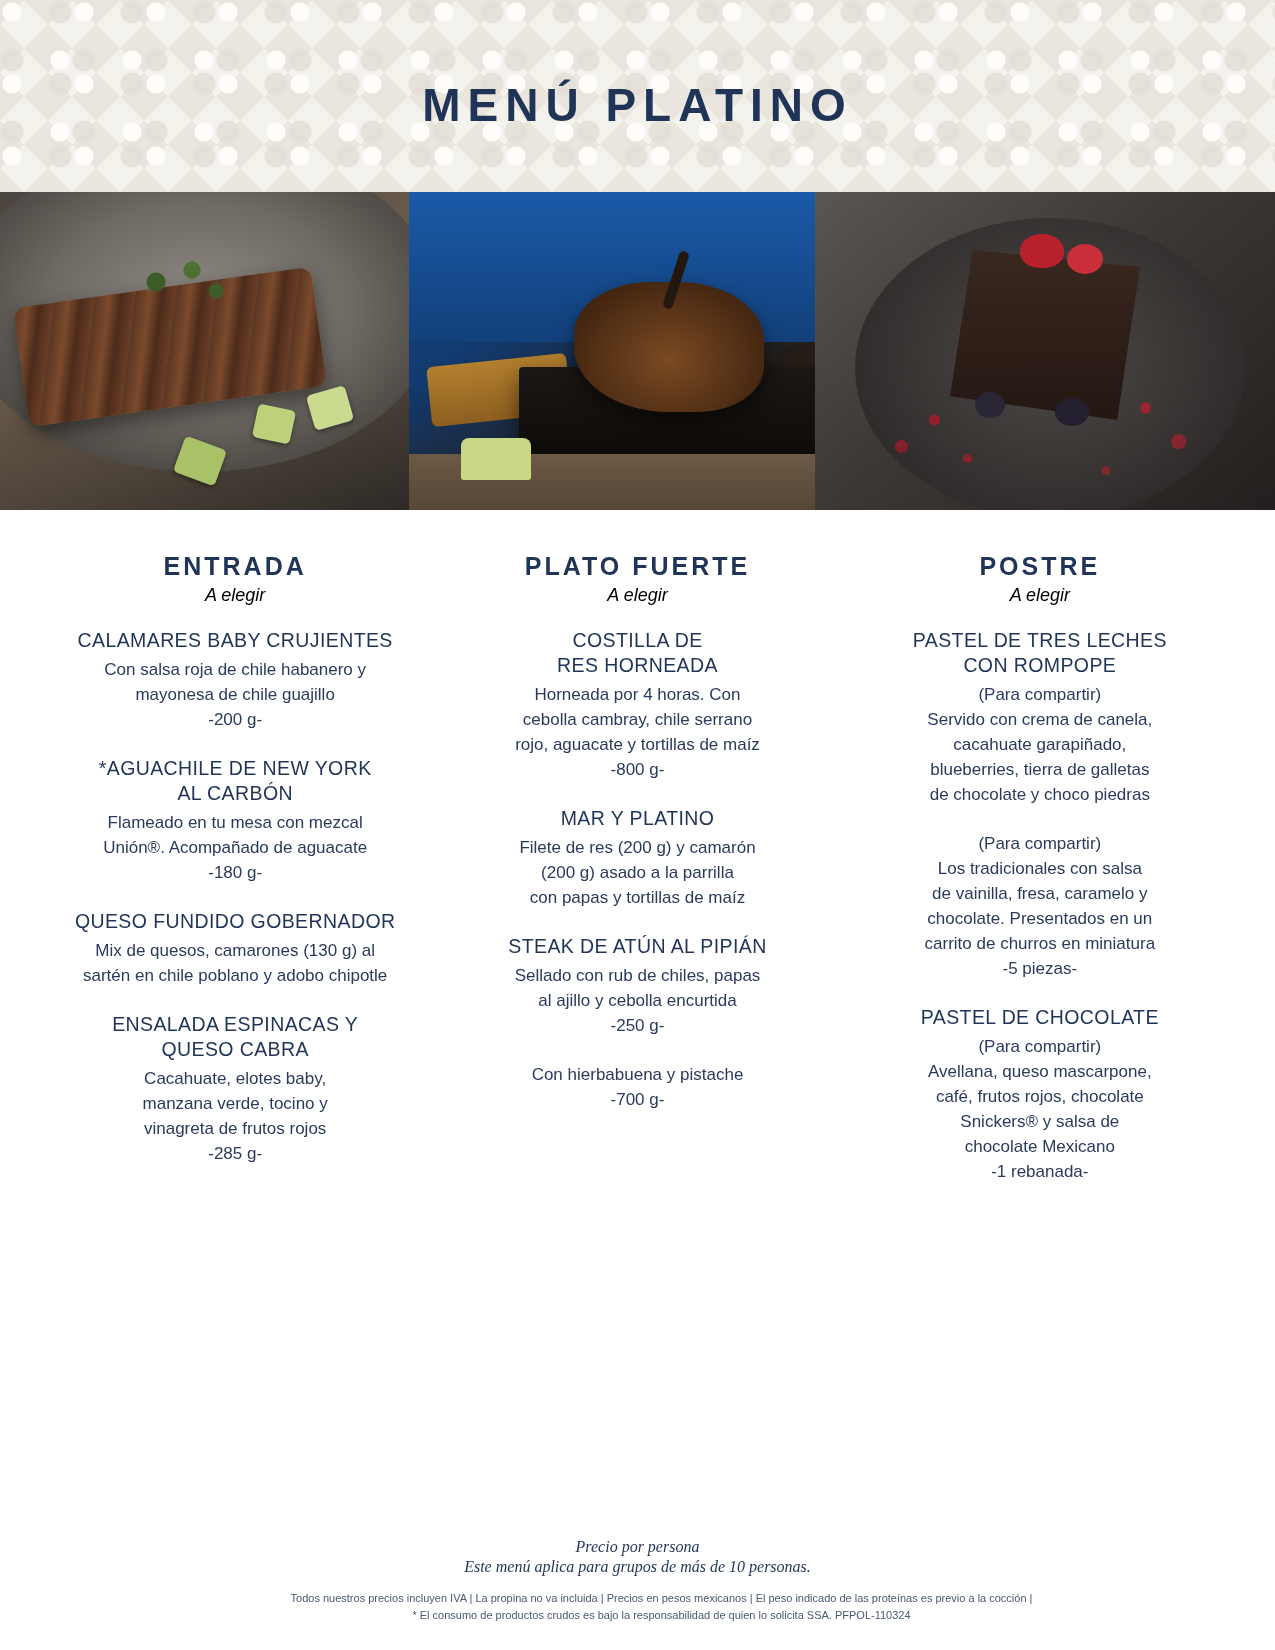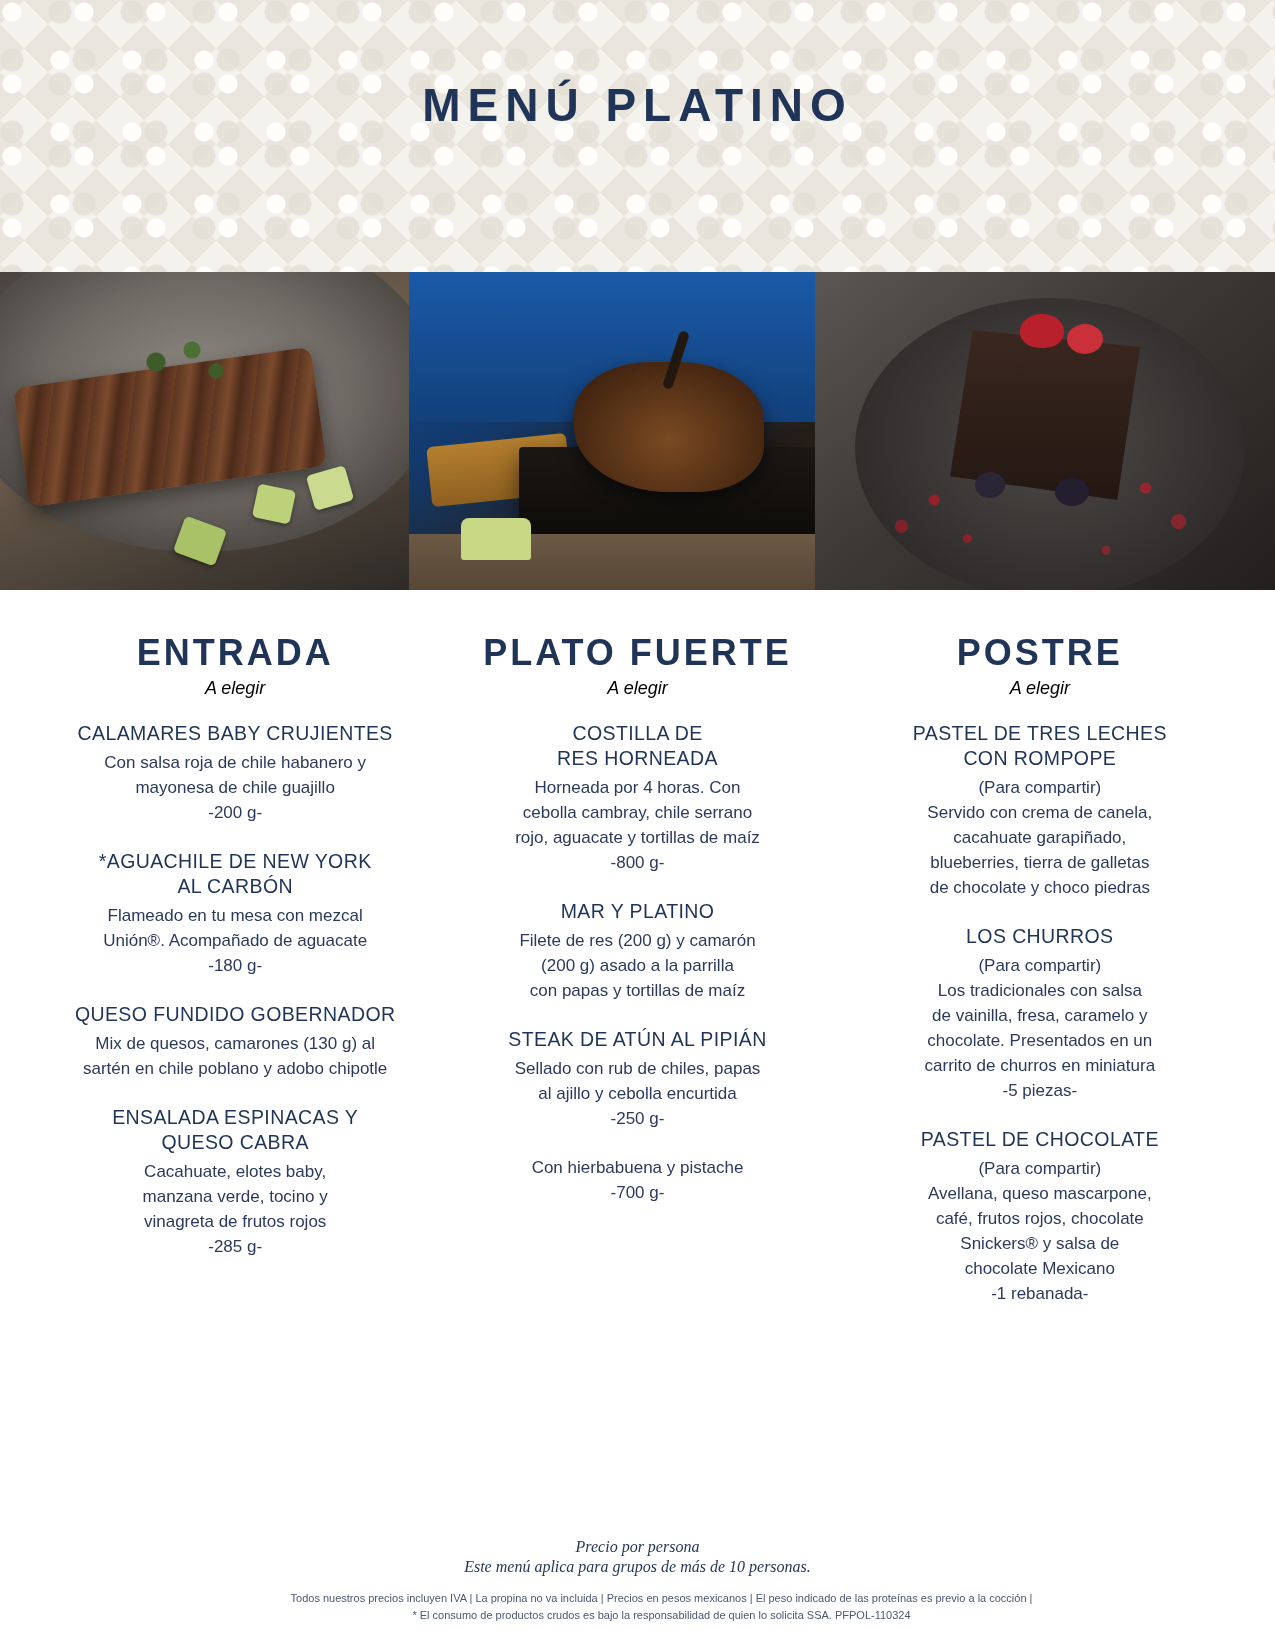--- a/index.html
+++ b/index.html
@@ -13,21 +13,21 @@
     font-family: "Liberation Sans", sans-serif;
     color: #2b3a5c;
     overflow: hidden;
     position: relative;
   }
 
   
   .header {
     position: relative;
     width: 1275px;
-    height: 272px;
+    height: 192px;
     background: #fef9c3;
     overflow: hidden;
   }
   .header-pattern {
     position: absolute;
     inset: 0;
     background-color: #f4f2ef;
     background-image:
       radial-gradient(circle at 12px 12px, rgba(255,255,255,0.95) 9px, rgba(0,0,0,0) 10px),
       radial-gradient(circle at 60px 60px, rgba(255,255,255,0.95) 9px, rgba(0,0,0,0) 10px),
@@ -154,21 +154,21 @@
 
   
   .columns {
     display: flex;
     padding: 42px 34px 0 34px;
     width: 1207px;
     box-sizing: content-box;
   }
   .column { width: 403px; text-align: center; }
   .col-heading {
-    font-size: 36px;
+    font-size: 25px;
     letter-spacing: 3px;
     font-weight: bold;
     color: #1f3456;
     margin: 0 0 2px 0;
   }
   .col-sub {
     font-family: Liberation Sans, sans-serif;
     font-style: italic;
     font-size: 18px;
     color: #000000;
@@ -307,21 +307,20 @@
 
   <div class="column">
     <div class="col-heading">POSTRE</div>
     <div class="col-sub">A elegir</div>
 
     <div class="dish">
       <div class="dish-name">PASTEL DE TRES LECHES<br>CON ROMPOPE</div>
       <div class="dish-desc">(Para compartir)<br>Servido con crema de canela,<br>cacahuate garapiñado,<br>blueberries, tierra de galletas<br>de chocolate y choco piedras</div>
     </div>
     <div class="dish">
-      <div class="dish-name">LOS CHURROS</div>
       <div class="dish-desc">(Para compartir)<br>Los tradicionales con salsa<br>de vainilla, fresa, caramelo y<br>chocolate. Presentados en un<br>carrito de churros en miniatura<br>-5 piezas-</div>
     </div>
     <div class="dish">
       <div class="dish-name">PASTEL DE CHOCOLATE</div>
       <div class="dish-desc">(Para compartir)<br>Avellana, queso mascarpone,<br>café, frutos rojos, chocolate<br>Snickers® y salsa de<br>chocolate Mexicano<br>-1 rebanada-</div>
     </div>
   </div>
 </div>
 
 <div class="footer">

